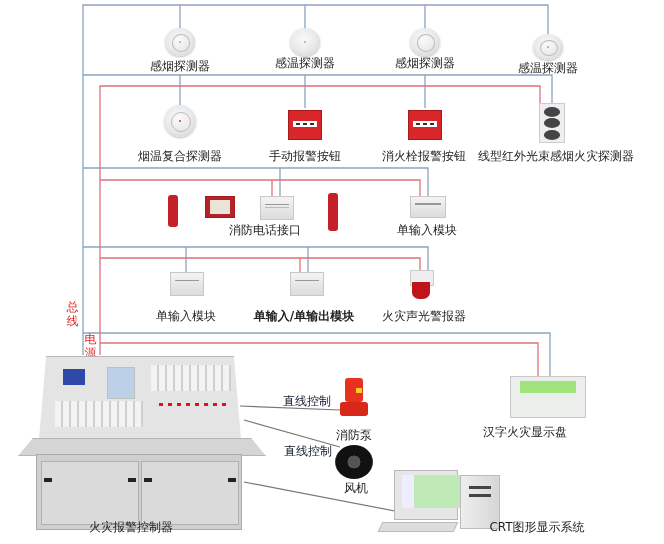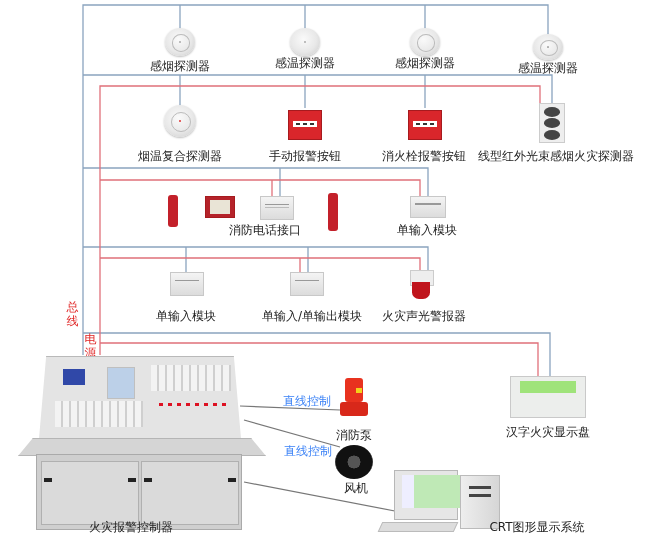--- a/index.html
+++ b/index.html
@@ -1,19 +1,19 @@
 <!DOCTYPE html>
 <html><head>
 <meta charset="utf-8">
 <style>
   html,body{margin:0;padding:0;background:#fff;}
   body{width:664px;height:544px;position:relative;overflow:hidden;font-family:"DejaVu Sans",sans-serif;}
   #wires{position:absolute;left:0;top:0;width:664px;height:544px;}
   .lbl{position:absolute;font-size:12px;color:#222;white-space:nowrap;transform:translateX(-50%);letter-spacing:0;}
-  .lbl.red{color:#3b82f6;text-align:right;}
+  .lbl.red{color:#0f172a;text-align:right;}
   .vlbl{position:absolute;font-size:12px;color:#e02626;width:13px;line-height:14px;text-align:center;}
   .dev{position:absolute;}
   
   .round{border-radius:50%;background:radial-gradient(circle at 45% 40%,#fafafa 0%,#e8e8e8 55%,#c9c9c9 100%);box-shadow:0 1px 2px rgba(0,0,0,.25);}
   .round .ring{position:absolute;left:22%;top:22%;width:56%;height:56%;border-radius:50%;border:1px solid #bbb;}
   .round .dot{position:absolute;left:46%;top:46%;width:8%;height:8%;border-radius:50%;background:#aaa;}
   .redbox{background:#d9262b;border:1px solid #a61a1e;}
   .redbox .win{position:absolute;left:12%;top:35%;width:76%;height:22%;background:#fff;}
   .redbox .win i{position:absolute;top:30%;width:16%;height:40%;background:#333;}
   .module{background:linear-gradient(#f4f4f4,#dcdcdc);border:1px solid #c8c8c8;}
@@ -141,21 +141,21 @@
   </div>
 <div class="lbl" style="left:427px;top:222px;">单输入模块</div>
 
 <div class="dev module" style="left:170px;top:272px;width:32px;height:22px;">
     <span class="slot"></span>
   </div>
 <div class="lbl" style="left:186px;top:308px;">单输入模块</div>
 <div class="dev module" style="left:290px;top:272px;width:32px;height:22px;">
     <span class="slot"></span>
   </div>
-<div class="lbl" style="left:312px;top:308px;">单输入/单输出模块</div>
+<div class="lbl" style="left:304px;top:308px;font-weight:bold;">单输入/单输出模块</div>
 <div class="dev strobe" style="left:410px;top:270px;width:22px;height:30px;">
     <span class="cap"></span>
     <span class="body"></span>
   </div>
 <div class="lbl" style="left:424px;top:308px;">火灾声光警报器</div>
 
 <div class="vlbl" style="left:66px;top:300px;">总线</div>
 <div class="vlbl" style="left:84px;top:294px;margin-top:38px;">电源线</div>
 
 <div>
@@ -200,13 +200,13 @@
       <i style="top:10px"></i>
       <i style="top:18px"></i>
     </div>
   <div class="kbd" style="left:380px;top:522px;width:74px;height:8px;"></div>
 </div>
 <div class="lbl" style="left:537px;top:519px;">CRT图形显示系统</div>
 
 <div class="hz" style="left:510px;top:376px;width:74px;height:40px;">
     <span class="scr"></span>
   </div>
-<div class="lbl" style="left:548px;top:424px;">汉字火灾显示盘</div>
+<div class="lbl" style="left:525px;top:424px;">汉字火灾显示盘</div>
 
 </body></html>

